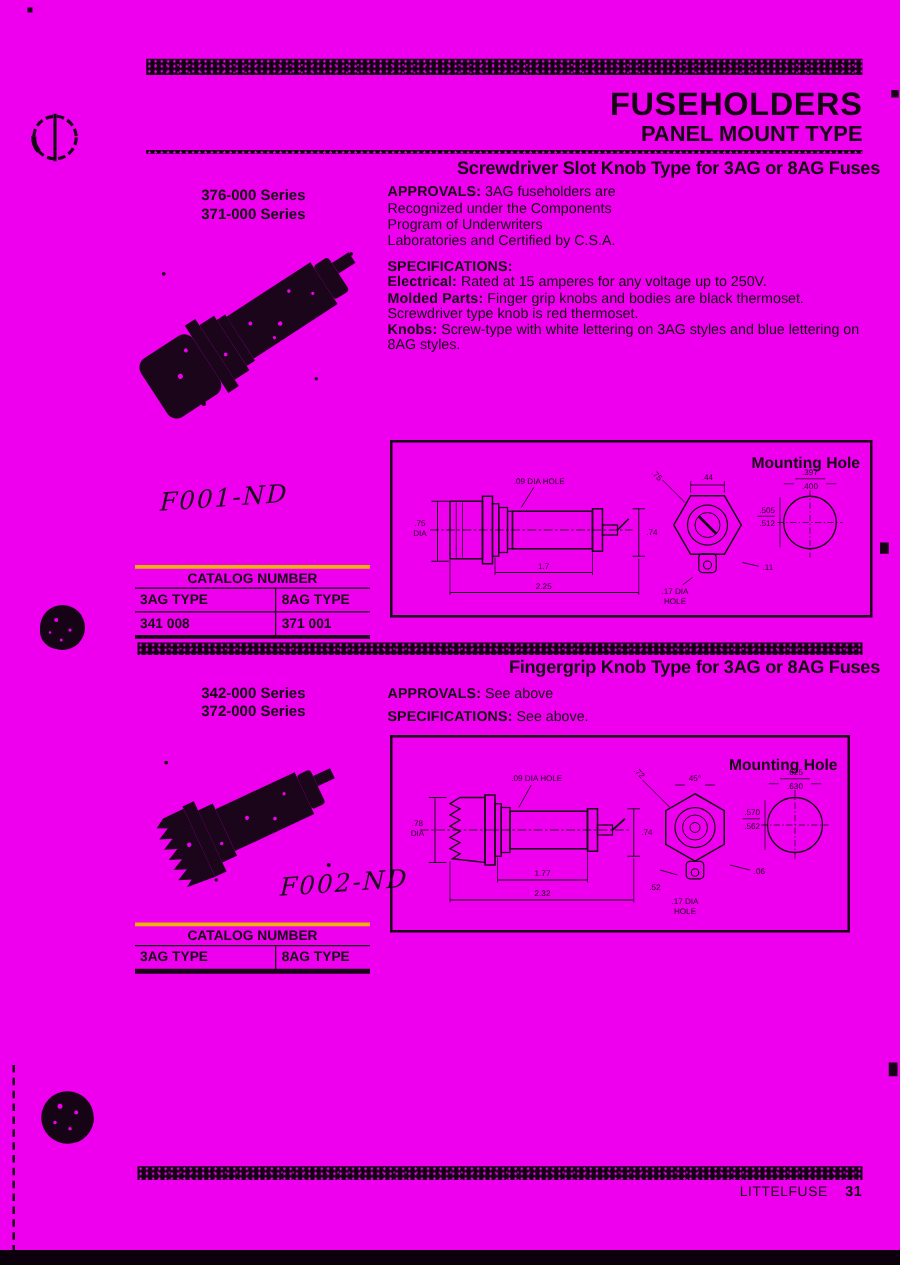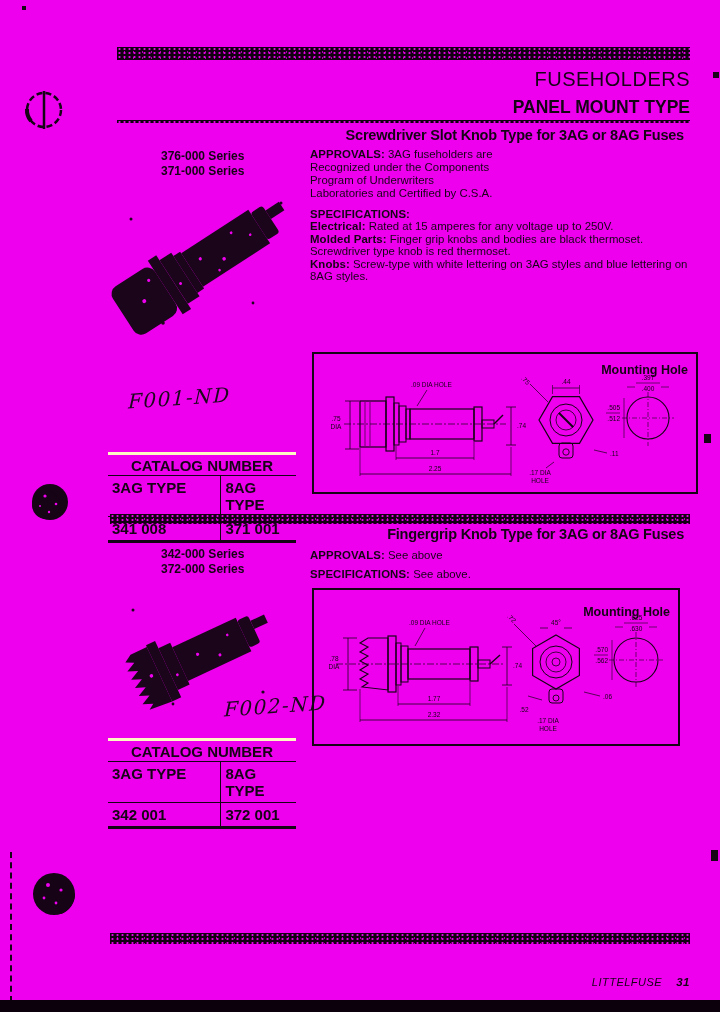--- a/index.html
+++ b/index.html
@@ -10,43 +10,43 @@
   }
   .abs{position:absolute;}
   .noise{
     background-color:#130113;
     background-image:
       radial-gradient(rgba(238,0,238,.95) 1px, transparent 1.3px),
       radial-gradient(rgba(238,0,238,.7) 1px, transparent 1.2px);
     background-size:5px 4px, 9px 6px;
     background-position:0 0, 3px 2px;
   }
-  .hdr-title{right:30px;top:68px;font-size:20px;font-weight:400;letter-spacing:.5px;}
+  .hdr-title{right:30px;top:68px;font-size:26px;font-weight:700;letter-spacing:.5px;}
   .hdr-sub{right:30px;top:97px;font-size:17.5px;font-weight:bold;text-align:right;margin-left:11px;}
-  .sec-title{right:36px;font-size:14.5px;font-weight:bold;letter-spacing:-.2px;text-align:left;}
+  .sec-title{right:16px;font-size:14.5px;font-weight:bold;letter-spacing:-.2px;text-align:left;}
   .series{left:161px;font-size:12px;font-weight:bold;line-height:15px;}
   .bodytxt{font-size:11.4px;line-height:13px;}
   .specs p{margin:0;font-size:11.4px;line-height:12.45px;}
   .specs b, .bodytxt b{letter-spacing:.1px;}
   .note{
     font-family:"DejaVu Serif", serif;font-style:italic;font-size:20px;
     letter-spacing:1.5px;transform:rotate(-4deg) skewX(-6deg);color:#1c081c;
   }
   .diagram{border:2px solid #160316;box-sizing:border-box;}
-  .cat-table{width:188px;border-top:3px solid #fef9c3;border-bottom:3px solid #160316;
-    font-size:15px;font-weight:bold;box-sizing:border-box;}
+  .cat-table{width:188px;border-top:3px solid #eab308;border-bottom:3px solid #160316;
+    font-size:11px;font-weight:bold;box-sizing:border-box;}
   .cat-title{text-align:center;padding:2px 0 1px;border-bottom:1.5px solid #160316;}
   .cat-row{display:flex;gap:32px;}
   .cat-row.rule{border-bottom:1.5px solid #160316;}
   .cat-cell{width:97px;padding:3px 0 3px 4px;box-sizing:border-box;}
   .cat-cell.c2{width:91px;border-left:1.5px solid #160316;}
   .dim{font-size:6.5px;fill:#160316;}
   .dgtitle{font-size:12.5px;font-weight:bold;fill:#160316;}
   svg .ln{stroke:#160316;fill:none;}
-  .footer{right:30px;top:976px;font-size:11px;text-align:center;letter-spacing:.5px;font-style:italic;}
+  .footer{right:30px;top:948px;font-size:11px;text-align:center;letter-spacing:.5px;}
   .footer b{margin-left:14px;font-size:11.5px;}
   .speck{background:#160316;}
 </style>
 </head>
 <body>
 
 <svg class="abs" style="left:22px;top:88px" width="44" height="46">
   <circle cx="22" cy="22" r="17" class="ln" stroke-width="2.5" stroke-dasharray="6 3"></circle>
   <line x1="22" y1="3" x2="22" y2="41" class="ln" stroke-width="2.5"></line>
   <path d="M9,33 A17,17 0 0 1 5,21" class="ln" stroke-width="4"></path>
@@ -310,23 +310,19 @@
     <line x1="298" y1="50" x2="298" y2="90" class="ln" stroke-width=".6"></line>
   </svg>
 </div>
 
 <div class="abs cat-table" style="left:108px;top:738px">
   <div class="cat-title">CATALOG NUMBER</div>
   <div class="cat-row rule">
     <div class="cat-cell">3AG TYPE</div>
     <div class="cat-cell c2">8AG TYPE</div>
   </div>
-  <div class="cat-row">
-    <div class="cat-cell">342 001</div>
-    <div class="cat-cell c2">372 001</div>
-  </div>
 </div>
 
 <div class="abs noise" style="left:110px;top:933px;width:580px;height:11px"></div>
 <div class="abs footer">
   <span>LITTELFUSE</span><b>31</b>
 </div>
 <div class="abs" style="left:0;top:1000px;width:720px;height:12px;background:#0b000b"></div>
 
 </body></html>

